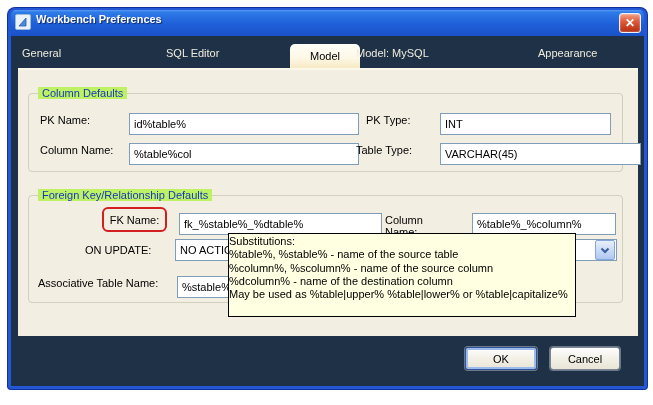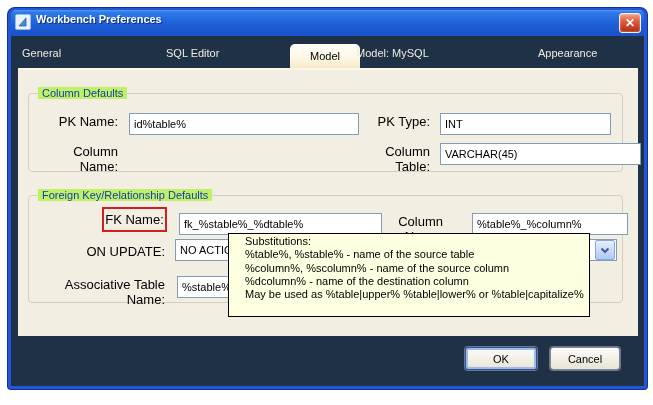--- a/index.html
+++ b/index.html
@@ -30,34 +30,34 @@
                 display:flex;align-items:center;justify-content:center;
                 color:#000;font-size:11px;cursor:pointer;margin-left:17px;}
 
   
   .content{left:18px;top:68px;width:620px;height:268px;background:#F2EEE1;
            border-top:2px solid #FBF7EA;}
 
   .groupbox{border:1px solid #D2CFBF;border-radius:4px;}
   .group-title{font-size:11px;color:#1539B8;background:#bef264;padding:0 4px;}
 
-  .lbl{font-size:13px;color:#000;text-align:right;}
+  .lbl{font-size:11px;color:#000;}
   .inp{border:1px solid #7F9DB9;background:#fff;font-family:"Liberation Sans",sans-serif;
        font-size:11px;color:#000;padding:0 0 0 4px;margin:4px;outline:none;}
 
   .combo{border:1px solid #7F9DB9;background:#fff;display:flex;align-items:center;
          justify-content:space-between;font-size:11px;padding-left:4px;cursor:pointer;}
   .combo-arrow{width:18px;height:18px;margin:1px;border:1px solid #86A7DC;border-radius:2px;
                background:linear-gradient(#E8EFFC 0%,#CBDBF7 50%,#AFC8F0 100%);
                display:flex;align-items:center;justify-content:center;cursor:pointer;}
 
   .red-box{border:2px solid #D21F1F;display:flex;align-items:center;justify-content:center;}
 
   .tooltip{left:228px;top:233px;min-width:348px;height:84px;background:#FFFFE1;
-           border:1px solid #000;z-index:30;padding:1px 5px 2px 16px;white-space:nowrap;}
+           border:1px solid #000;z-index:30;padding:1px 5px 2px 0;white-space:nowrap;}
   .tooltip div{font-size:11px;line-height:13.3px;color:#000;}
 
   
   .xp-btn{height:23px;border-radius:3px;font-size:11px;color:#000;
           background:linear-gradient(#FEFEFE 0%,#F4F1E8 45%,#E8E4D6 100%);
           display:flex;align-items:center;justify-content:center;cursor:pointer;
           box-shadow:0 0 0 1px rgba(255,255,255,.35);}
   .btn-ok{left:465px;top:347px;width:72px;border:1px solid #30549E;
           box-shadow:inset 0 0 0 2px #9DBBEA,0 0 0 1px rgba(255,255,255,.35);}
   .btn-cancel{left:550px;top:347px;width:70px;border:1px solid #7A8798;}
@@ -94,32 +94,33 @@
 
   <div class="abs groupbox" style="left:28px;top:93px;width:595px;height:79px;"></div>
   <div class="abs group-title" style="left:38px;top:87px;">Column Defaults</div>
 
   <div class="abs lbl" style="left:40px;top:114px;width:78px;">PK Name:</div>
   <input class="abs inp" style="left: 125px; top: 109px; width: 230px; height: 22px;" value="id%table%">
   <div class="abs lbl" style="left:366px;top:114px;width:64px;">PK Type:</div>
   <input class="abs inp" style="left: 436px; top: 109px; width: 171px; height: 22px;" value="INT">
 
   <div class="abs lbl" style="left:40px;top:144px;width:78px;">Column Name:</div>
-  <div class="abs lbl" style="left:356px;top:144px;width:74px;">Column Table:</div>
+  <input class="abs inp" style="left: 125px; top: 139px; width: 230px; height: 22px;" value="%table%col">
+  <div class="abs lbl" style="left:356px;top:144px;width:74px;">Table Type:</div>
   <input class="abs inp" style="left: 436px; top: 139px; width: 201px; height: 22px;" value="VARCHAR(45)">
 
   <div class="abs groupbox" style="left:28px;top:195px;width:595px;height:108px;"></div>
   <div class="abs group-title" style="left:38px;top:189px;">Foreign Key/Relationship Defaults</div>
 
-  <div class="abs red-box" style="left:102px;top:207px;width:65px;height:25px;">
+  <div class="abs red-box" style="left:102px;top:207px;width:65px;height:25px;border-radius:6px;">
     <span class="lbl">FK Name:</span>
   </div>
   <input class="abs inp" style="left: 175px; top: 209px; width: 203px; height: 22px;" value="fk_%stable%_%dtable%">
   <div class="abs lbl" style="left:385px;top:214px;width:58px;">Column Name:</div>
-  <input class="abs inp" style="left: 468px; top: 209px; width: 156px; height: 22px;" value="%table%_%column%">
+  <input class="abs inp" style="left: 468px; top: 209px; width: 144px; height: 22px;" value="%table%_%column%">
 
   <div class="abs lbl" style="left:85px;top:244px;width:80px;">ON UPDATE:</div>
   <div class="abs combo" style="left:175px;top:239px;width:442px;height:22px;">
     <span>NO ACTION</span>
     <span class="combo-arrow">
       <svg width="10" height="7" viewBox="0 0 10 7">
           <path d="M1.5 1.5 L5 5 L8.5 1.5" stroke="#3A5D9C" stroke-width="2" fill="none"></path>
         </svg>
     </span>
   </div>

